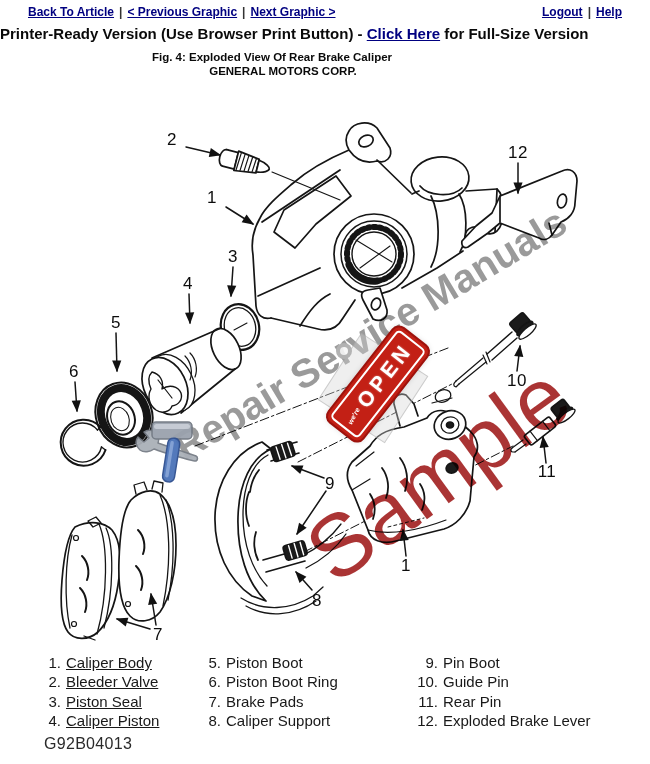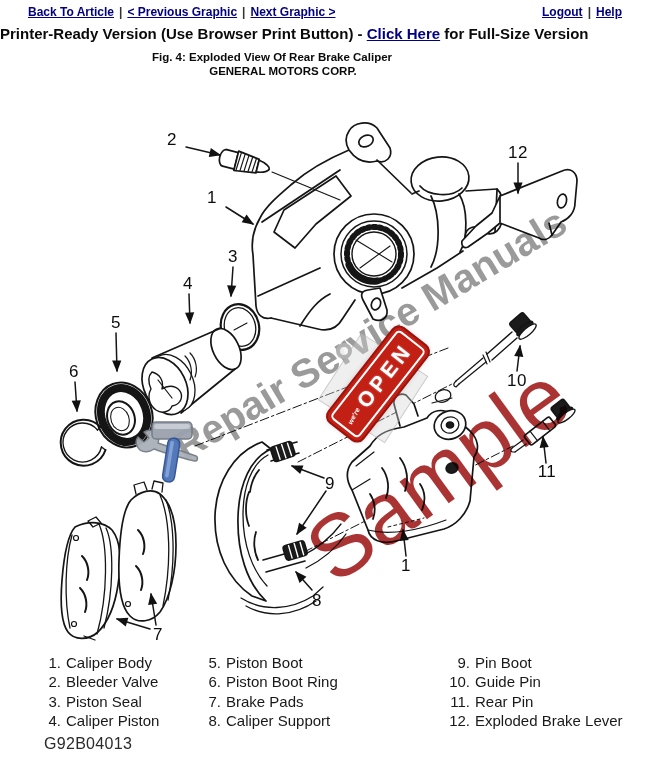--- a/index.html
+++ b/index.html
@@ -76,23 +76,23 @@
   .wm-sample {
     position:absolute; left:288px; top:414px; width:300px; text-align:center;
     transform:rotate(-36deg); transform-origin:center;
     font-size:88px; line-height:120px; color:rgba(155,16,16,0.85);
     mix-blend-mode:multiply; z-index:6; white-space:nowrap;
   }
 
   
   .parts-list { position:absolute; top:653px; left:0; width:650px; font-size:15px; color:#191919; z-index:2; }
   .pl-col { position:absolute; top:0; }
-  .pl-col1 { left:44px; }
+  .pl-col1 { left:44px;text-decoration:underline; }
   .pl-col2 { left:204px; }
-  .pl-col3 { left:414px;margin-left:32px; }
+  .pl-col3 { left:414px; }
   .pl-item { line-height:19.3px; white-space:nowrap; }
   .pl-num { display:inline-block; text-align:right; margin-right:5px; }
   .pl-col1 .pl-num, .pl-col2 .pl-num { min-width:17px; }
   .pl-col3 .pl-num { min-width:24px; }
   .doc-id { position:absolute; left:44px; top:735px; font-size:16px; color:#2a2a2a; letter-spacing:.3px; z-index:2; }
 </style>
 </head>
 <body>
 
 <div class="nav-row">

